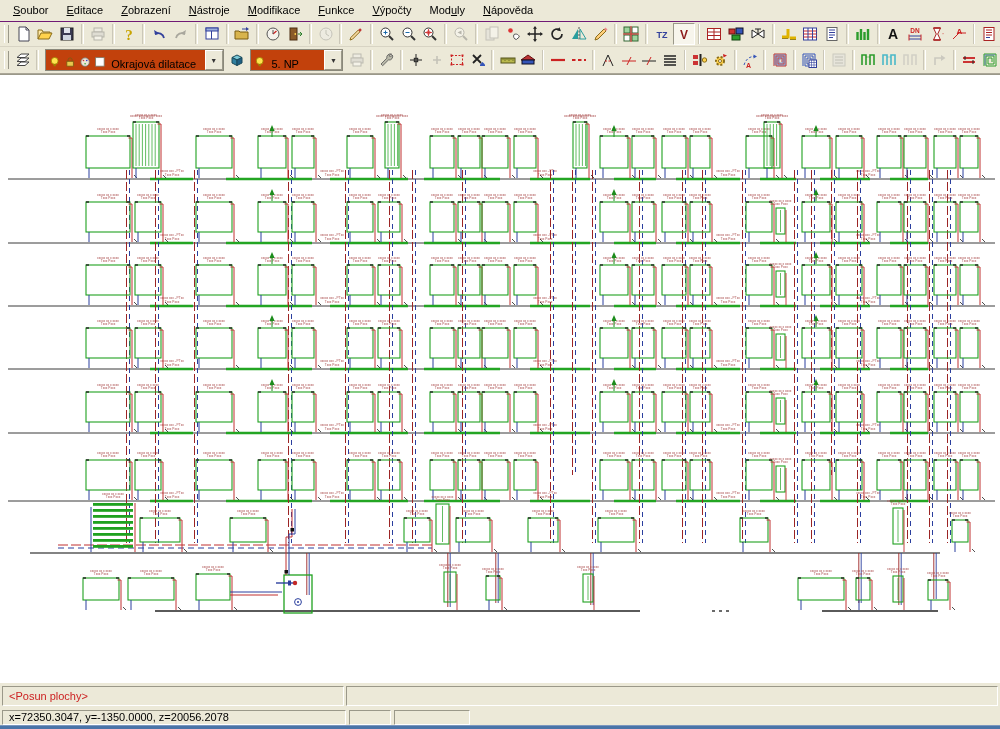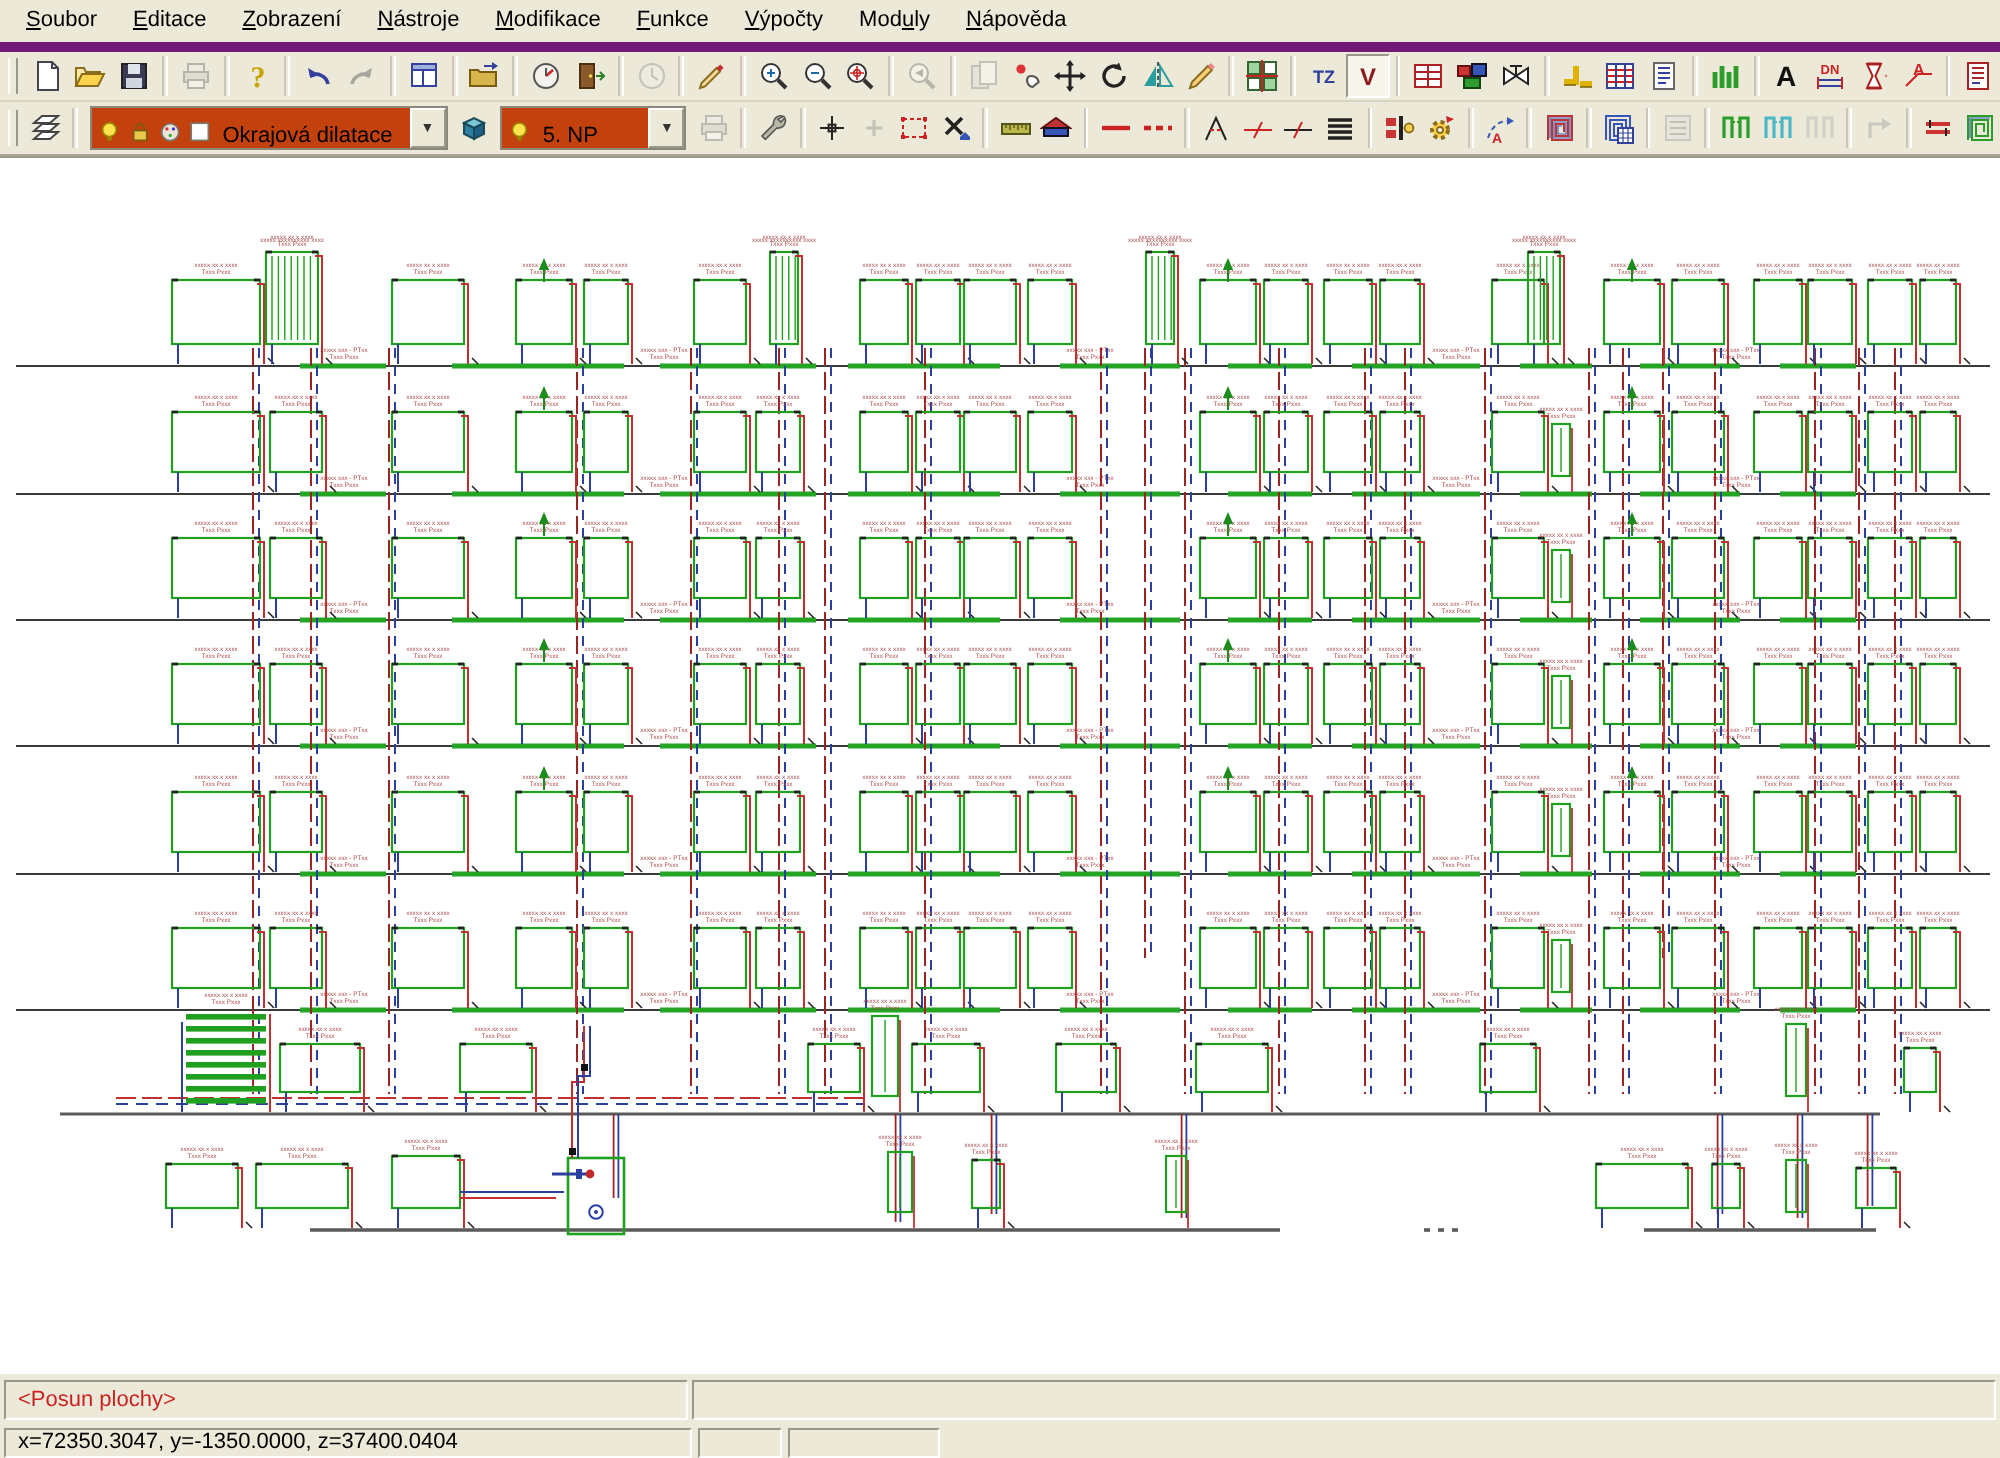--- a/index.html
+++ b/index.html
@@ -1,18 +1,18 @@
 <!DOCTYPE html>
 <html><head>
 <meta charset="utf-8">
 <style>
   html,body{margin:0;padding:0;width:1000px;height:729px;overflow:hidden;
     font-family:"Liberation Sans",sans-serif;background:#ece9d8;-webkit-font-smoothing:antialiased;}
   .menubar{height:21px;background:#ece9d8;display:flex;align-items:center;
-    border-bottom:5px solid #701a75;font-size:11px;padding-left:4px;}
+    border-bottom:1px solid #701a75;font-size:11px;padding-left:4px;}
   .menu-item{padding:0 9px;height:21px;line-height:21px;color:#000;cursor:default;}
   .menu-item u{text-decoration:underline;}
   .toolbar{background:#ece9d8;display:flex;align-items:center;padding-left:2px;}
   .tb1{height:24px;border-bottom:1px solid #d8d4c4;}
   .tb2{height:26px;border-bottom:1px solid #aaa697;}
   .grip{width:3px;height:18px;border-left:1px solid #fff;border-right:1px solid #9a9889;margin:0 4px 0 2px;}
   .tbtn{width:23px;height:22px;display:flex;align-items:center;justify-content:center;
     border:1px solid transparent;box-sizing:border-box;}
   .tbtn svg{width:16px;height:16px;display:block;}
   .tbtn.gray svg{filter:grayscale(1) opacity(.4);}
@@ -2469,17 +2469,17 @@
       </g>
       <line x1="230" y1="517" x2="282" y2="517" stroke="#2b3f9e" stroke-width="1"></line>
       <line x1="230" y1="520" x2="278" y2="520" stroke="#c03030" stroke-width="1"></line>
     </svg>
   </div>
 <div class="statusrow1">
   <div class="spanel cmdhint">&lt;Posun plochy&gt;</div>
   <div class="spanel srest"></div>
 </div>
 <div class="statusrow2">
-  <div class="spanel coords">x=72350.3047, y=-1350.0000, z=37400.0404</div>
+  <div class="spanel coords">x=72350.3047, y=-1350.0000, z=20056.2078</div>
   <div class="spanel sp-small" style="width:42px"></div>
   <div class="spanel sp-small" style="width:76px"></div>
 </div>
 <div class="bluestrip"></div>
 
 </body></html>

